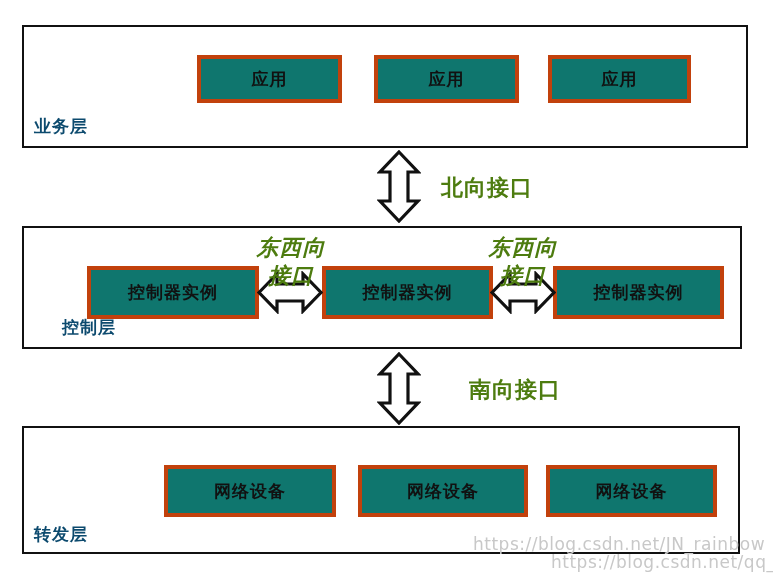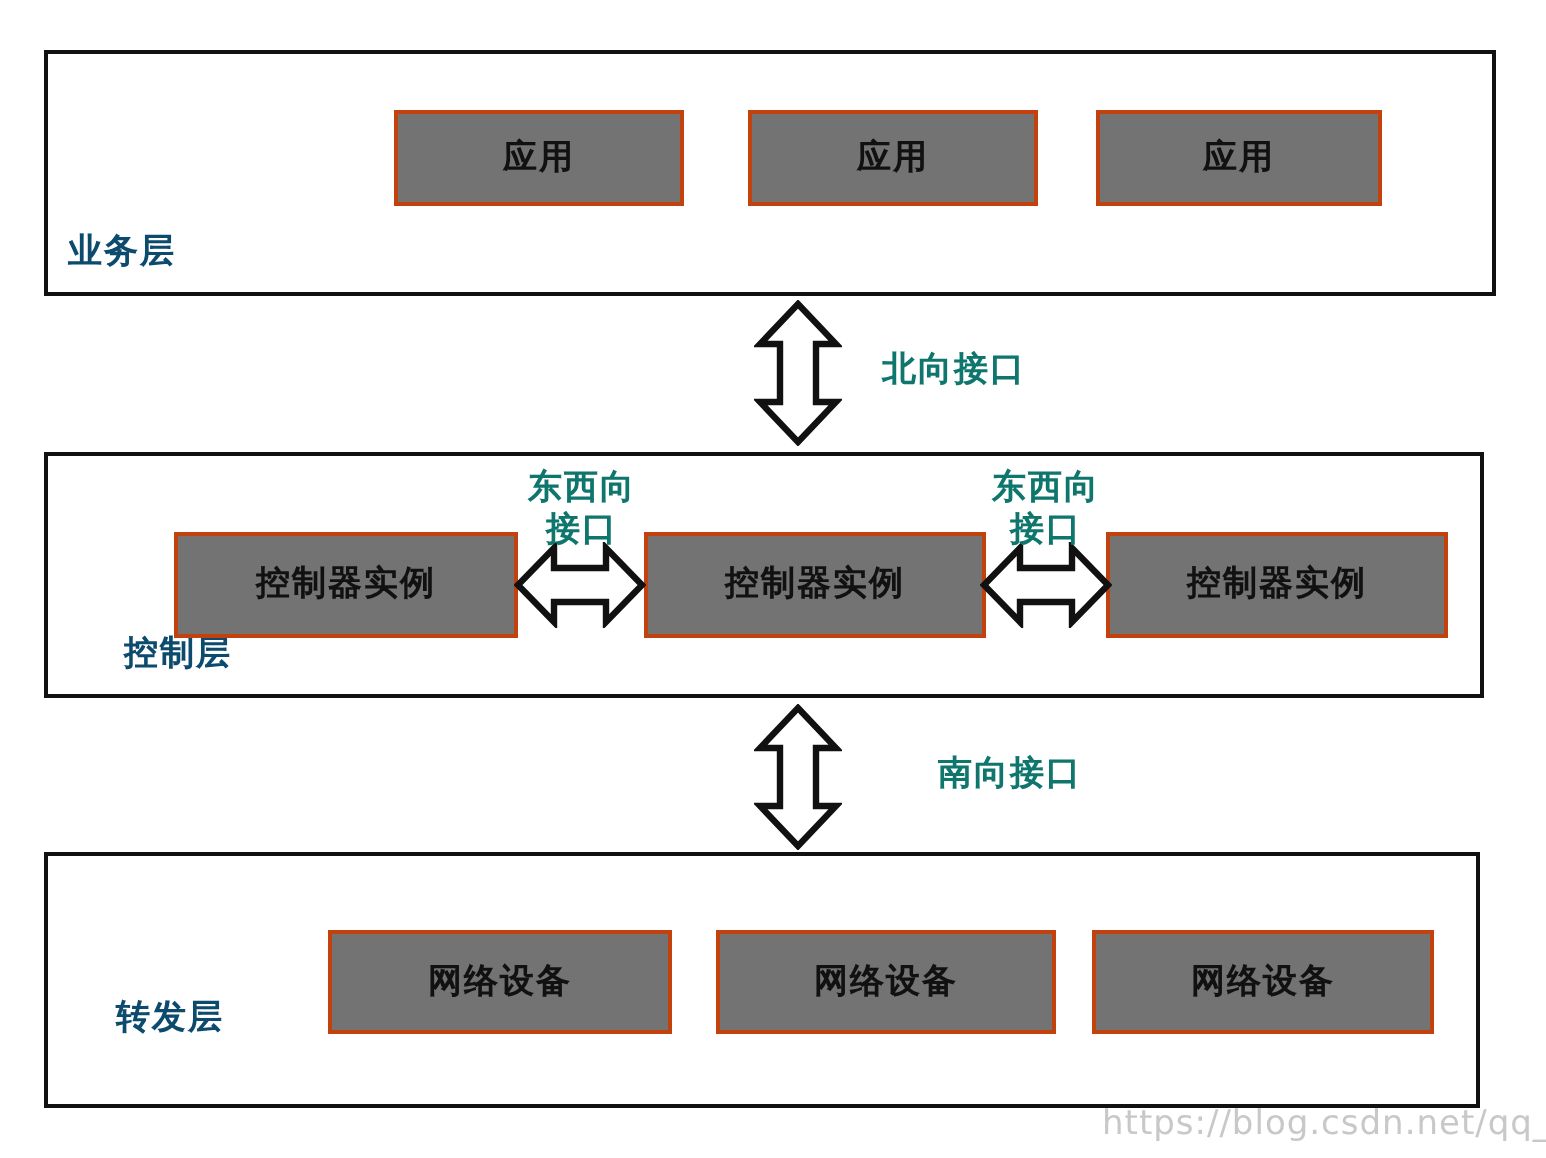--- a/index.html
+++ b/index.html
@@ -34,53 +34,54 @@
     font-weight: bold;
     color: #0c4a6e;
     letter-spacing: 1px;
     white-space: nowrap;
     line-height: 1;
   }
 
   
   .node-box {
     position: absolute;
-    border: 2px solid #c2410c;
-    background: #737373;
+    border: 4px solid #c2410c;
+    background: #0f766e;
     box-sizing: border-box;
     display: flex;
     align-items: center;
     justify-content: center;
   }
   .node-label {
     font-size: 17px;
     font-weight: bold;
     color: #111111;
     letter-spacing: 1px;
     white-space: nowrap;
     line-height: 1;
   }
 
   
   .iface-label {
     position: absolute;
-    font-size: 17px;
+    font-size: 22px;
     font-weight: bold;
-    color: #0f766e;
+    color: #4d7c0f;
     letter-spacing: 1px;
     white-space: nowrap;
     line-height: 1;
   }
   .iface-label.stacked {
     text-align: center;
     line-height: 1.25;
     white-space: normal;
   }
   .iface-label .ln {
     display: block;
+    font-style: italic;
   }
 
   
   .arrow {
     position: absolute;
   }
   .arrow svg {
     display: block;
   }
 
@@ -164,30 +165,31 @@
   <div class="arrow" style="left:377px; top:352px;">
     <svg width="44" height="73" viewBox="0 0 44 73">
       <polygon points="22,2 41,22 31,22 31,51 41,51 22,71 3,51 13,51 13,22 3,22" fill="#ffffff" stroke="#111111" stroke-width="3.2" stroke-linejoin="miter"></polygon>
     </svg>
   </div>
 
   <div class="iface-label" style="left:441px; top:379px;margin-left:28px;">南向接口</div>
 
   <div class="layer-box" style="left:22px; top:426px; width:718px; height:128px;"></div>
 
-  <div class="layer-label" style="left:34px; top:501px;margin-left:24px;">转发层</div>
+  <div class="layer-label" style="left:34px; top:526px;">转发层</div>
 
   <div class="node-box" style="left:164px; top:465px; width:172px; height:52px;">
     <span class="node-label">网络设备</span>
   </div>
 
   <div class="node-box" style="left:358px; top:465px; width:170px; height:52px;">
     <span class="node-label">网络设备</span>
   </div>
 
   <div class="node-box" style="left:546px; top:465px; width:171px; height:52px;">
     <span class="node-label">网络设备</span>
   </div>
 
+  <div class="watermark" style="left:473px; top:534px;">https://blog.csdn.net/JN_rainbow</div>
 
   <div class="watermark" style="left:551px; top:552px;">https://blog.csdn.net/qq_43684922</div>
 
 </div>
 
 </body></html>

